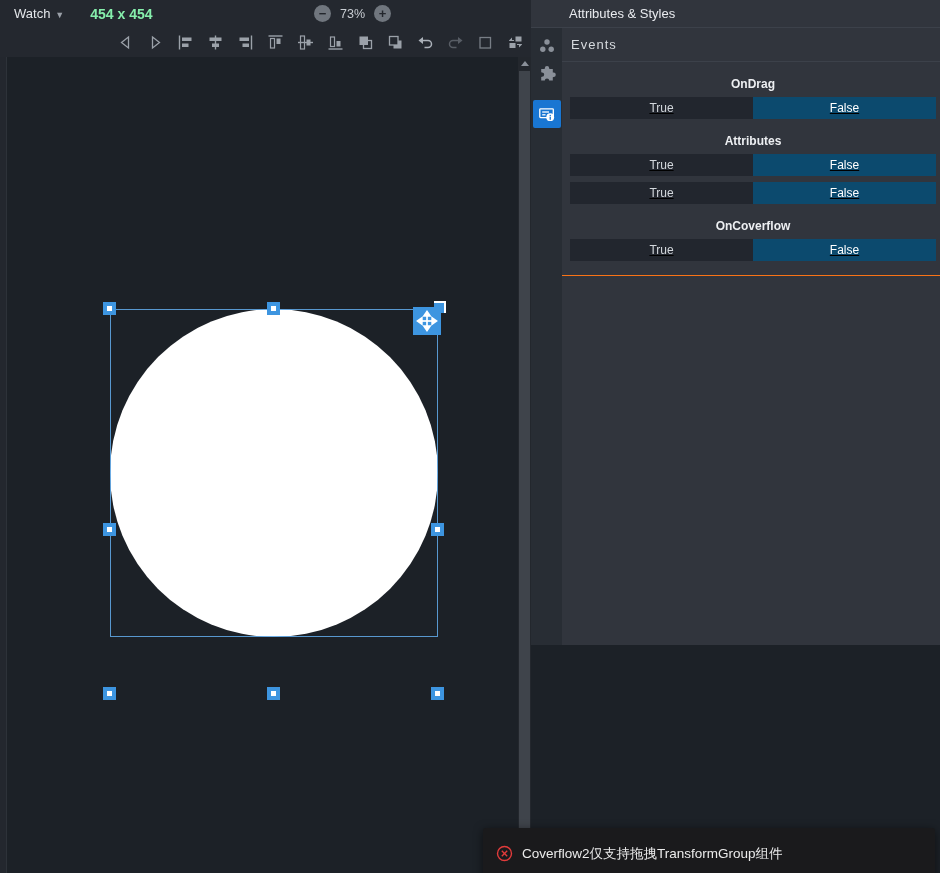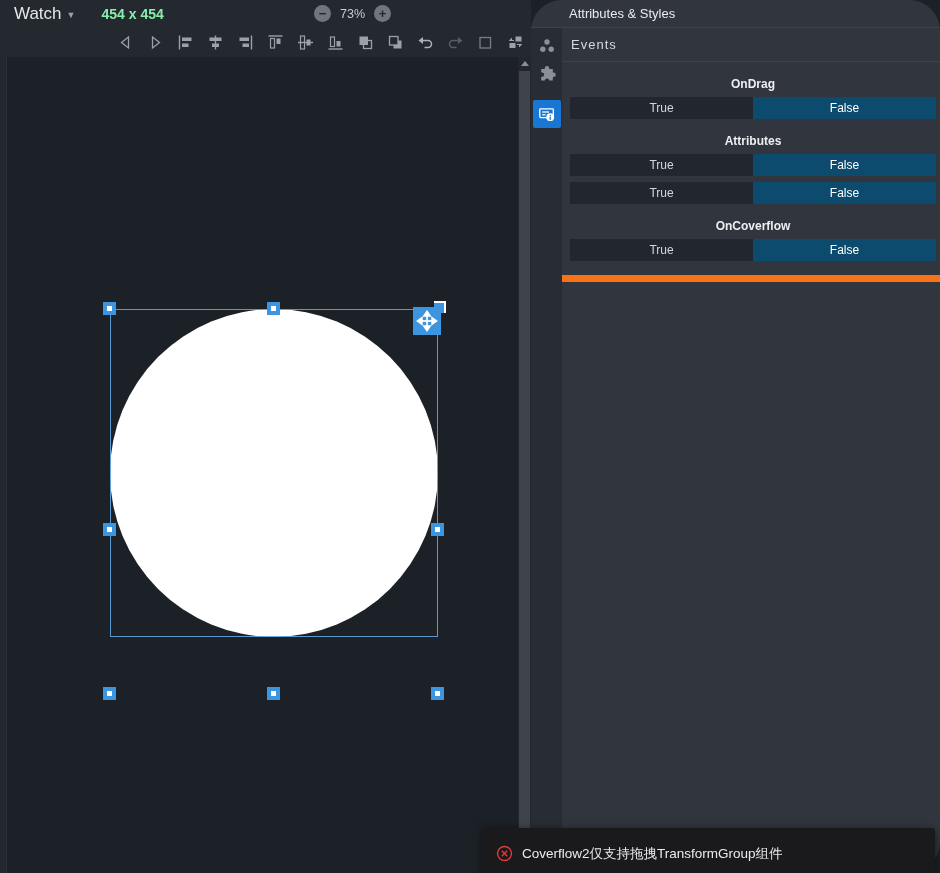--- a/index.html
+++ b/index.html
@@ -9,21 +9,21 @@
     background:#1c2127;
     font-family:"Liberation Sans", sans-serif;
     -webkit-font-smoothing:antialiased;
   }
 
   
   .topbar {
     position:absolute; left:0; top:0; width:531px; height:27px;
     background:#24282f; display:flex; align-items:center;
   }
-  .watch-label { margin-left:14px; font-size:17px; color:#e4e7eb; }
+  .watch-label { margin-left:14px; font-size:13px; color:#e4e7eb; }
   .chevron-down { margin-left:5px; font-size:9px; color:#9aa0a8; transform:translateY(1px); }
   .canvas-size { margin-left:26px; font-size:14px; font-weight:bold; color:#86efac; }
   .zoom-group { position:absolute; left:314px; top:0; height:27px; display:flex; align-items:center; gap:9px; }
   .zoom-btn {
     width:17px; height:17px; border-radius:50%; background:#70767e; color:#23262c;
     font-size:13px; font-weight:bold; display:flex; align-items:center; justify-content:center;
     line-height:1; cursor:pointer;
   }
   .zoom-level { font-size:12.5px; color:#c9cdd3;text-align:center; }
 
@@ -59,42 +59,42 @@
   }
 
   
   .v-scrollbar { position:absolute; left:518px; top:57px; width:13px; height:816px; background:#23272d; }
   .sb-thumb { position:absolute; left:1px; top:14px; width:11px; height:778px; background:#3f444b; }
   .sb-arrow { position:absolute; left:2.5px; width:0; height:0; border-left:4px solid transparent; border-right:4px solid transparent; }
   .sb-up { top:4px; border-bottom:5px solid #8a9099; }
   .sb-down { bottom:4px; border-top:5px solid #8a9099; }
 
   
-  .side { position:absolute; left:531px; top:0; width:409px; height:873px; background:#31353d;border-radius:31px; }
+  .side { position:absolute; left:531px; top:0; width:409px; height:645px; background:#31353d; }
   .panel-header {
     height:28px; display:flex; align-items:center; padding-left:38px;
     font-size:13px; color:#e9ebef; border-bottom:1px solid #3c414a;
   }
   .side-body { position:absolute; top:28px; left:0; right:0; bottom:0; display:flex; }
   .icon-strip { width:31px; background:#282d34; display:flex; flex-direction:column; align-items:center; flex-shrink:0; }
   .strip-btn { width:20px; height:20px; margin-top:8px; display:flex; align-items:center; justify-content:center; cursor:pointer; }
   .strip-btn svg { width:18px; height:18px; }
   .strip-active {
     width:28px; height:28px; margin-top:16px; background:#1976d2; border-radius:2px;
     display:flex; align-items:center; justify-content:center; cursor:pointer;
   }
   .strip-active svg { width:18px; height:18px; }
   .panel-content { flex:1; min-width:0;text-align:center; }
   .section-header {
     height:34px; display:flex; align-items:center; padding-left:9px;
     font-size:13px; letter-spacing:1px; color:#d6dade; border-bottom:1px solid #3c414a;
   }
-  .events { padding:0 4px 14px 8px; border-bottom:7px solid #f97316; }
+  .events { padding:0 4px 14px 8px; border-bottom:1px solid #f97316; }
   .event-name { margin-top:15px; font-size:12px; font-weight:bold; color:#edeff2; }
-  .toggle { margin-top:6px; height:22px; display:flex; }
+  .toggle { margin-top:6px; height:22px; display:flex;text-decoration:underline; }
   .toggle-opt {
     flex:1; display:flex; align-items:center; justify-content:center;
     font-size:12px; cursor:pointer;
   }
   .opt-off { background:#22262e; color:#d3d7dc; }
   .opt-on  { background:#0c4a6e; color:#ffffff; }
 
   
   .toast {
     position:absolute; left:483px; top:828px; width:452px; height:51px;

